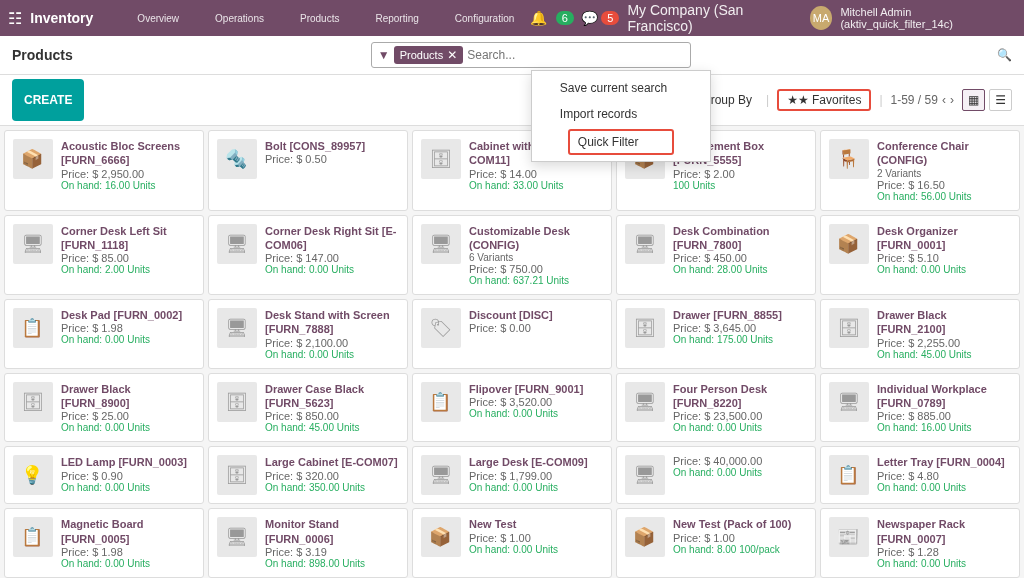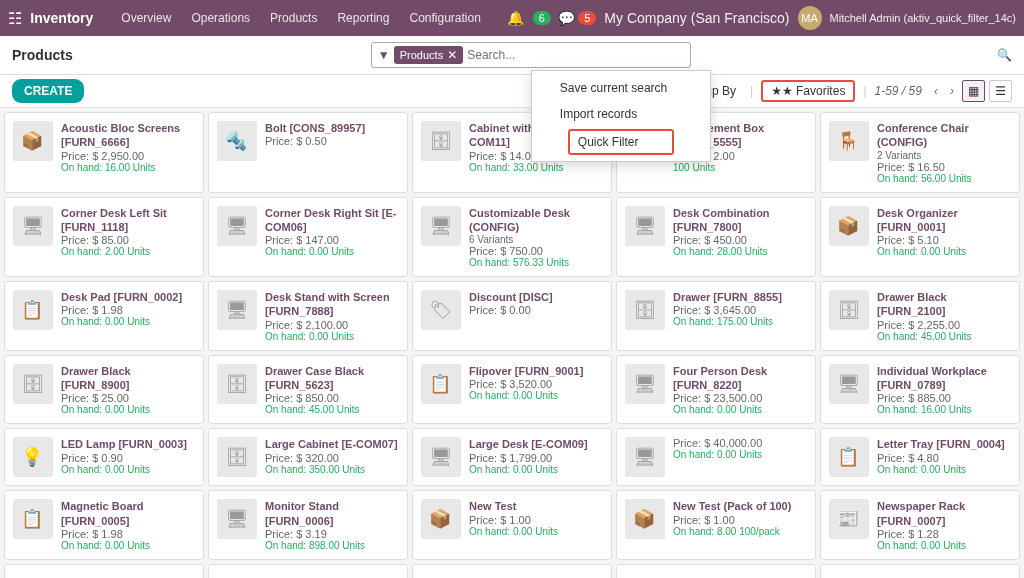--- a/index.html
+++ b/index.html
@@ -11,21 +11,21 @@
       color: white;
       height: 36px;
       display: flex;
       align-items: center;
       padding: 0 8px;
       gap: 8px;
     }
     .nav-grid-icon { color: white; font-size: 16px; cursor: pointer; }
     .nav-app-title { color: white; font-weight: bold; font-size: 14px; margin-right: 12px; }
     .nav-menu { display: flex; gap: 4px; }
-    .nav-menu-item { color: rgba(255,255,255,0.85); padding: 4px 8px; cursor: pointer; font-size: 12px; border-radius: 3px; }
+    .nav-menu-item { color: rgba(255,255,255,0.85); padding: 4px 8px; cursor: pointer; font-size: 10px; border-radius: 3px; margin-left: 16px; }
     .nav-right { margin-left: auto; display: flex; align-items: center; gap: 8px; color: white; font-size: 12px; }
     .nav-icon-btn { cursor: pointer; font-size: 14px; }
     .nav-company { font-size: 14px; opacity: 0.9; }
     .nav-avatar { width: 24px; height: 24px; border-radius: 50%; background: #c8a96e; display: flex; align-items: center; justify-content: center; font-size: 11px; }
 
     
     .secondary-bar {
       background: white;
       padding: 6px 12px;
       display: flex;
@@ -88,30 +88,30 @@
       padding: 4px 12px;
       display: flex;
       align-items: center;
       border-bottom: 1px solid #ddd;
       gap: 16px;
     }
     .btn-create {
       background: #00a09d;
       color: white;
       border: none;
-      padding: 5px 12px;
-      border-radius: 9px;
+      padding: 14px 12px;
+      border-radius: 4px;
       cursor: pointer;
       font-size: 12px;
       font-weight: bold;
     }
     .action-bar-right { margin-left: auto; display: flex; align-items: center; gap: 8px; }
     .filter-btn { display: flex; align-items: center; gap: 4px; cursor: pointer; color: #333; font-size: 12px; padding: 3px 6px; }
     .separator { color: #ccc; }
-    .pagination { font-size: 12px; color: #666; display: flex; align-items: center; gap: 12px; font-style: italic; }
+    .pagination { font-size: 12px; color: #666; display: flex; align-items: center; gap: 4px; }
     .view-icons { display: flex; gap: 4px; }
     .view-icon { padding: 3px 5px; border: 1px solid #ccc; cursor: pointer; border-radius: 2px; }
     .view-icon.active { border-color: #714B67; background: #f5f0f5; }
 
     
     .fav-btn {
       display: flex; align-items: center; gap: 4px; cursor: pointer;
       border: 2px solid #e74c3c; border-radius: 3px; padding: 2px 8px;
       font-size: 12px; color: #333;
     }
@@ -292,21 +292,21 @@
           <div class="product-price">Price: $ 147.00</div>
           <div class="product-stock">On hand: 0.00 Units</div>
         </div>
       </div>
       <div class="product-card">
         <div class="product-img">🖥</div>
         <div class="product-info">
           <div class="product-name">Customizable Desk (CONFIG)</div>
           <div class="product-variants">6 Variants</div>
           <div class="product-price">Price: $ 750.00</div>
-          <div class="product-stock">On hand: 576.33 Units</div>
+          <div class="product-stock">On hand: 637.21 Units</div>
         </div>
       </div>
       <div class="product-card">
         <div class="product-img">🖥</div>
         <div class="product-info">
           <div class="product-name">Desk Combination [FURN_7800]</div>
           <div class="product-price">Price: $ 450.00</div>
           <div class="product-stock">On hand: 28.00 Units</div>
         </div>
       </div>

